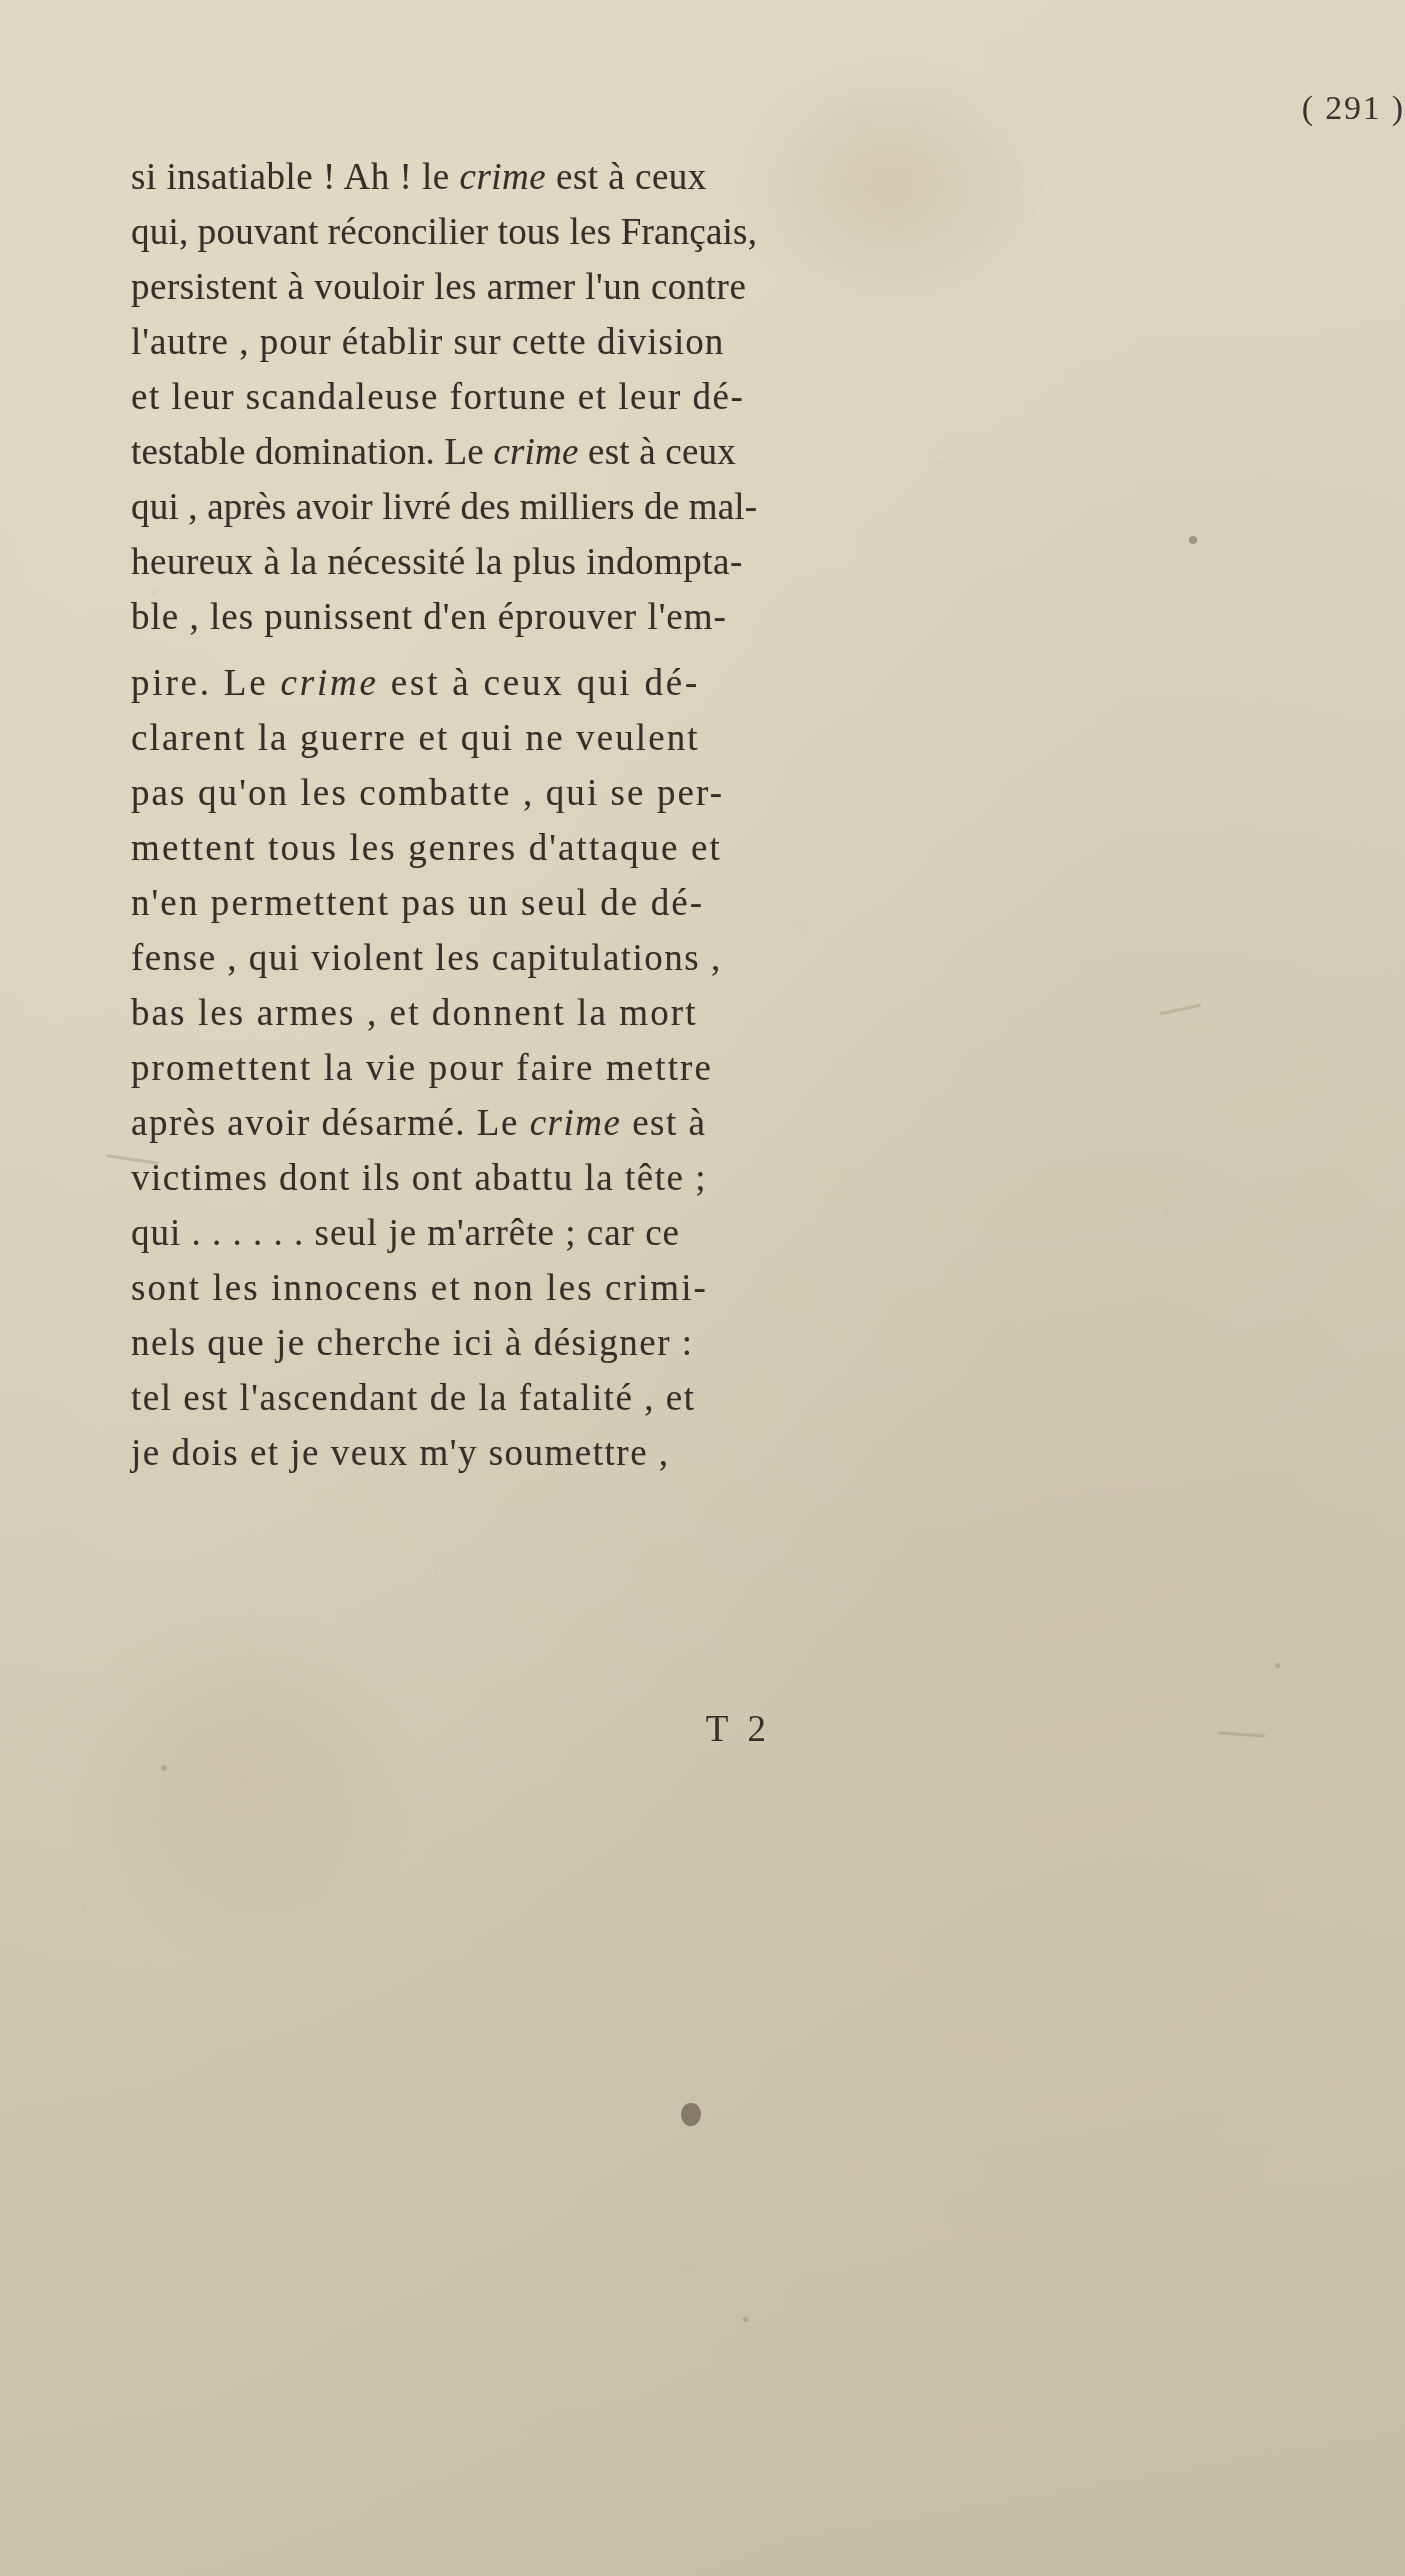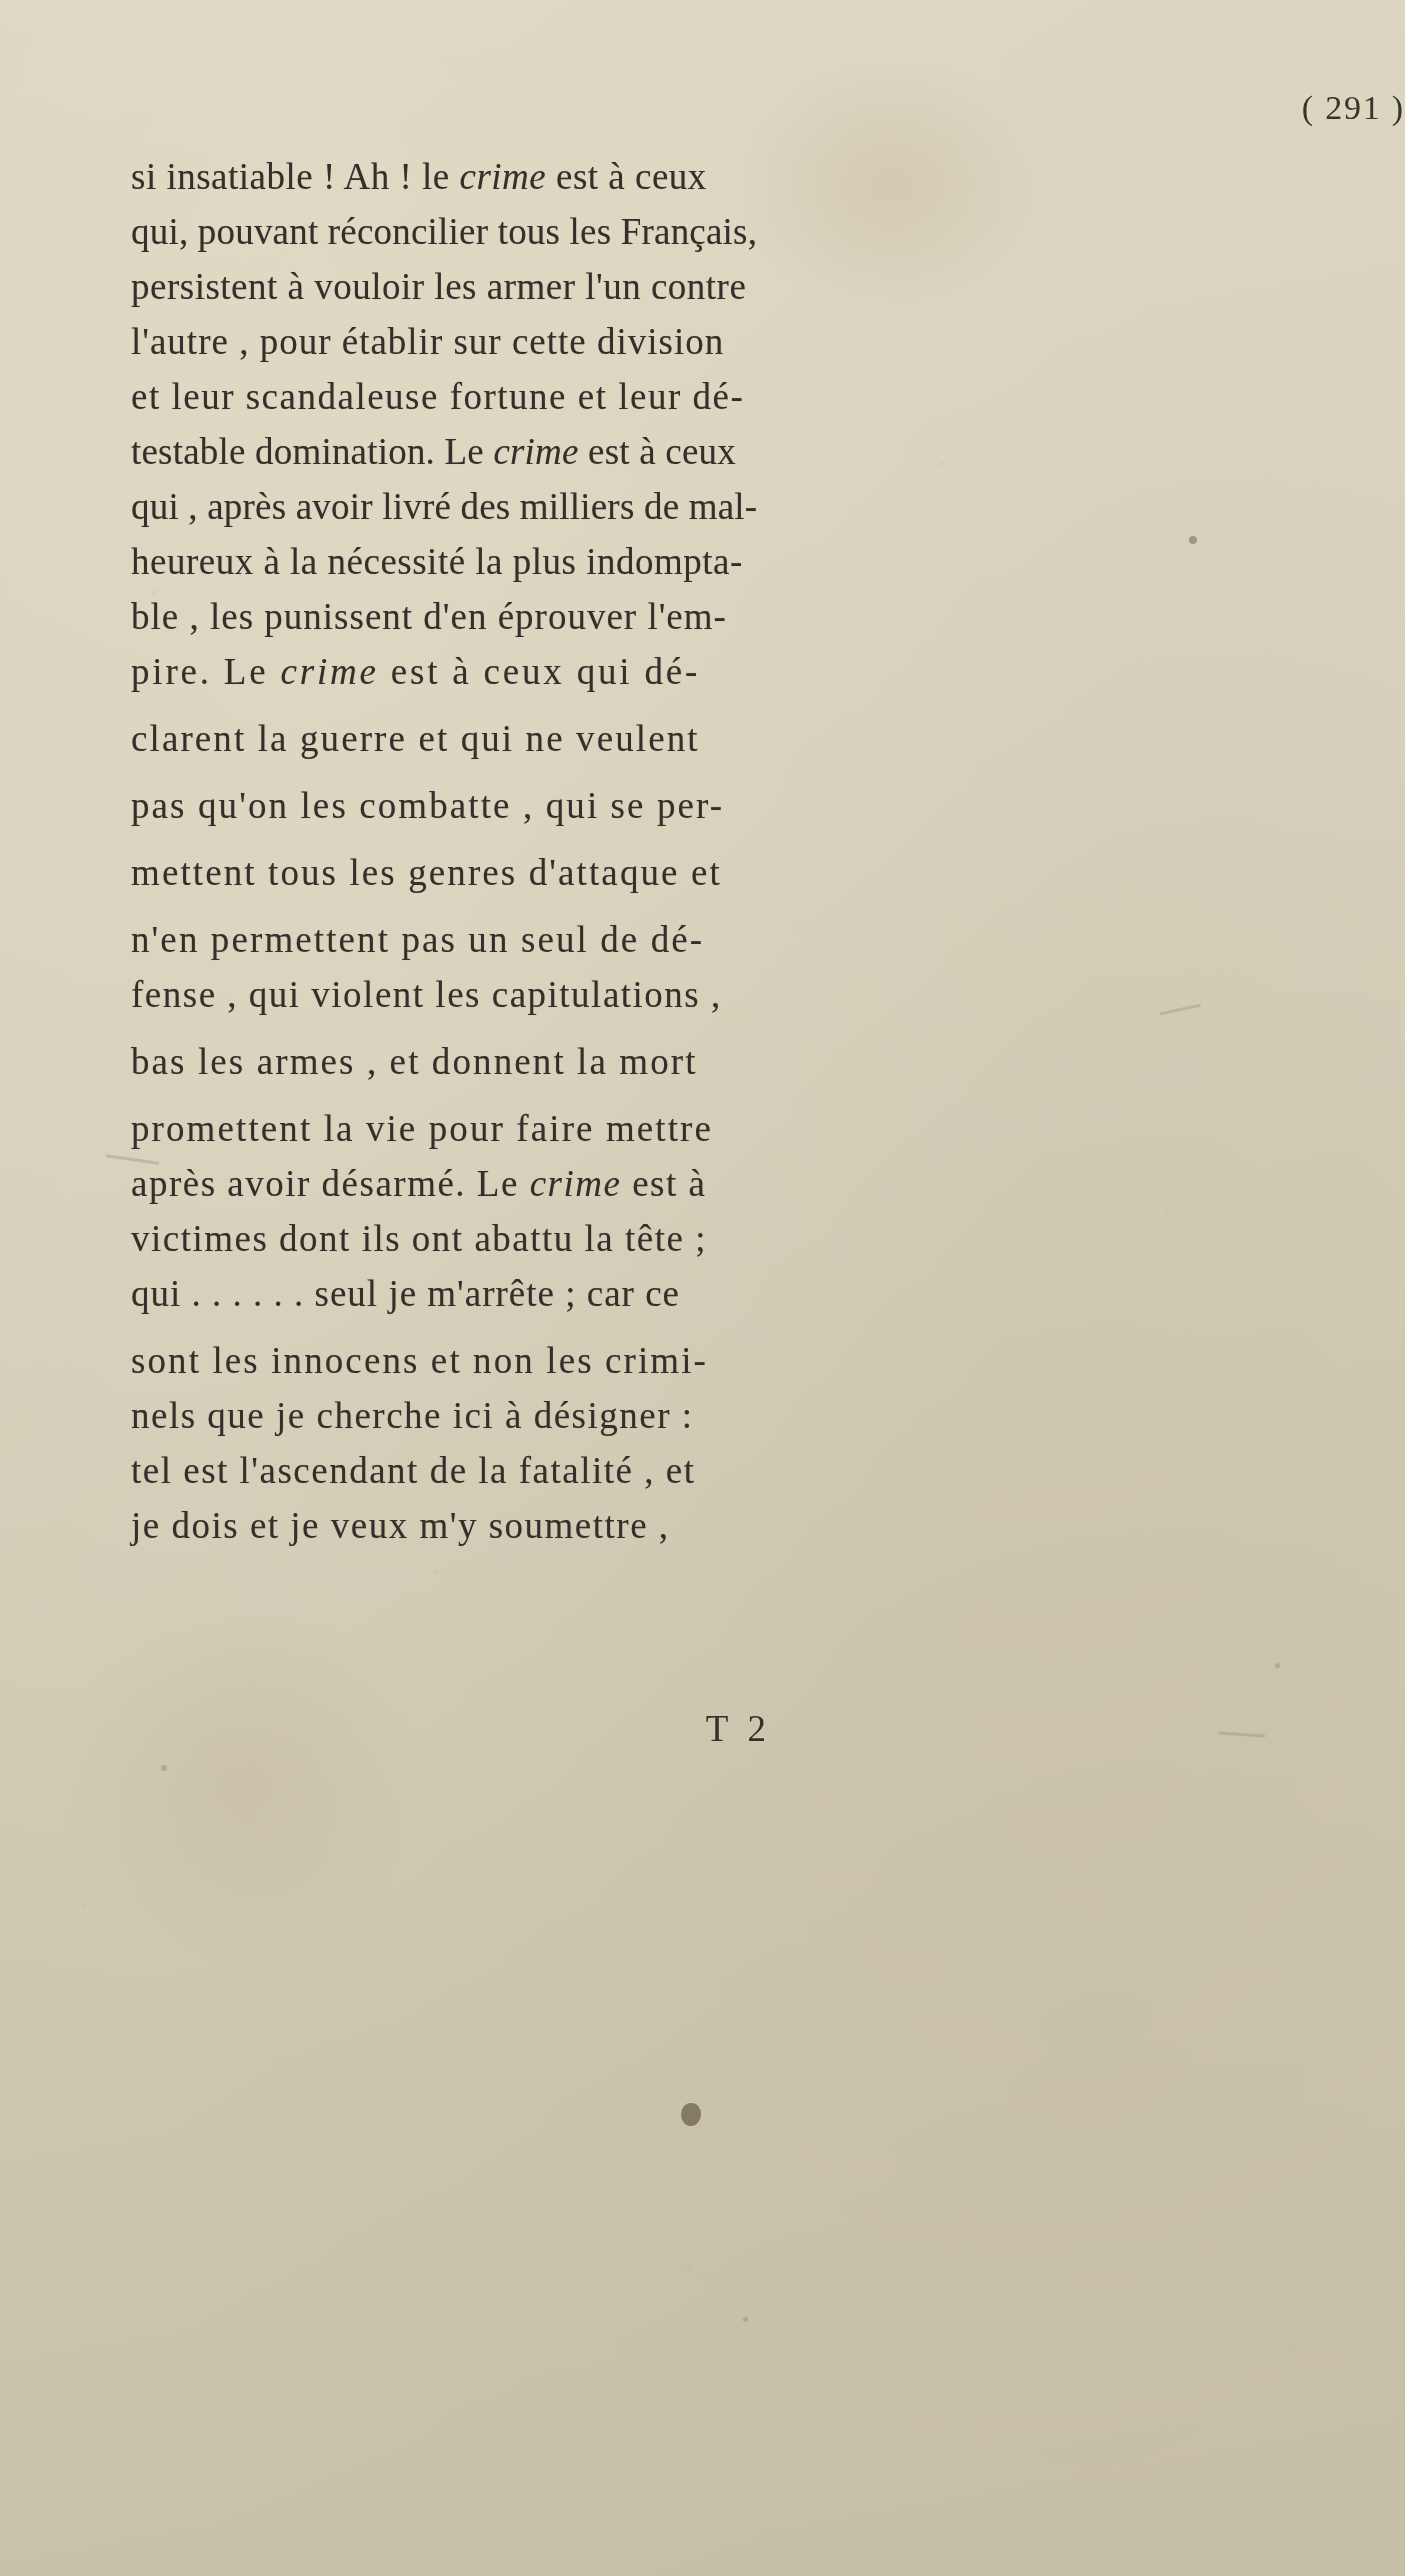--- a/index.html
+++ b/index.html
@@ -92,22 +92,22 @@
     text-shadow: 0 0 0.9px rgba(60,55,45,0.28);
   }
   .ital {
     font-style: italic;
   }
   
   .ls0 { letter-spacing: 0.2px; }
   .ls1 { letter-spacing: 0.5px; }
   .ls2 { letter-spacing: 1px; }
   .ls3 { letter-spacing: 1.5px; }
-  .ls4 { letter-spacing: 2.1px; margin-top: 12px; }
-  .ls5 { letter-spacing: 2.8px; }
+  .ls4 { letter-spacing: 2.1px; }
+  .ls5 { letter-spacing: 2.8px; margin-top: 11px; }
   .sig {
     position: absolute;
     left: 0;
     top: 1707px;
     width: 1405px;
     text-align: center;
     font-size: 37px;
     letter-spacing: 5.3px;
     color: #33302b;
     margin-left: 36px;

